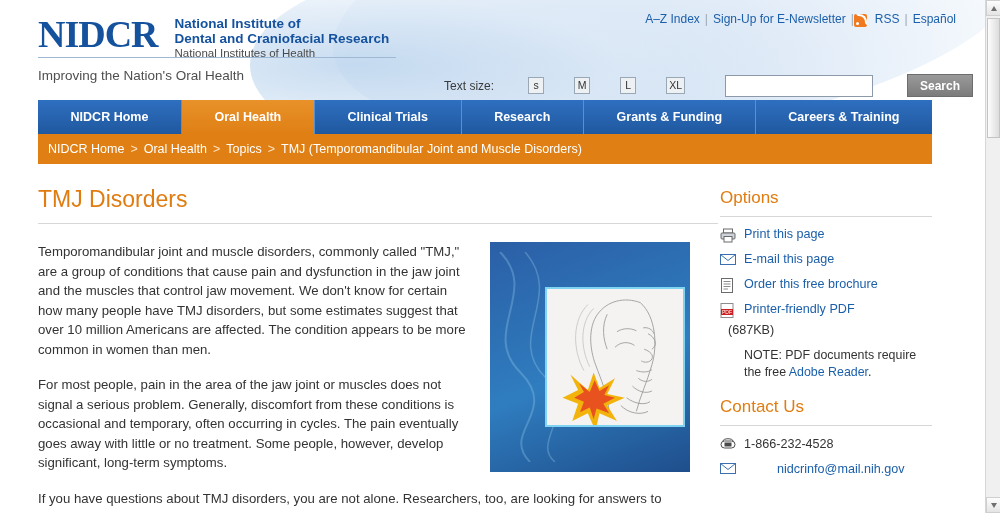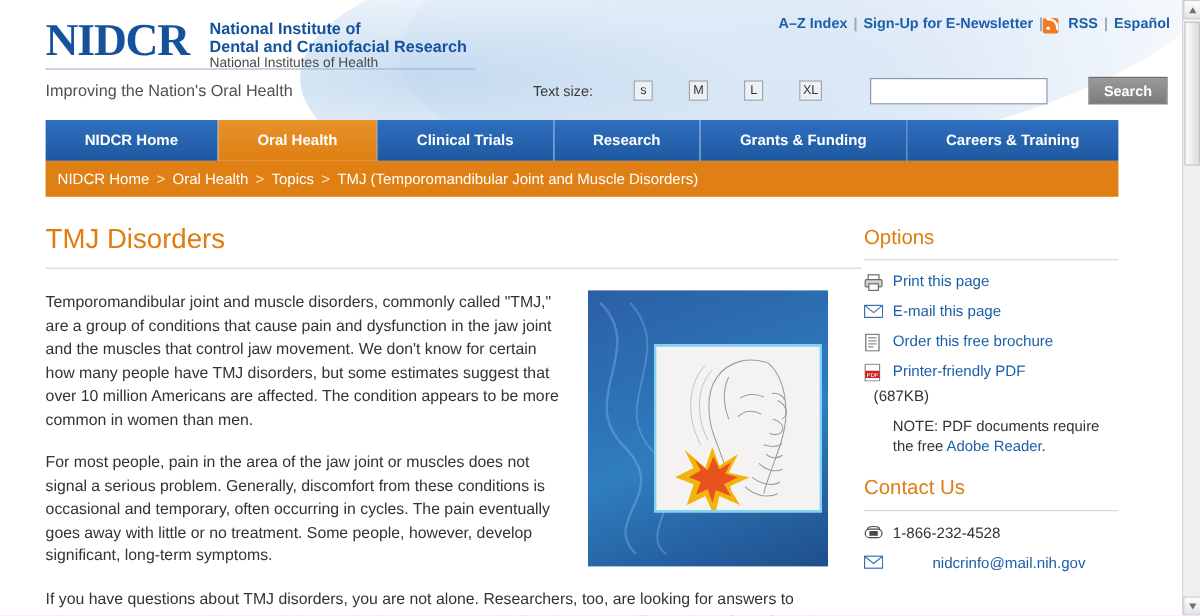--- a/index.html
+++ b/index.html
@@ -7,21 +7,21 @@
     margin: 0; padding: 0;
     width: 1000px; height: 513px;
     overflow: hidden;
     background: #ffffff;
     font-family: "Liberation Sans", sans-serif;
   }
   #page {
     position: relative;
     width: 1000px;
     height: 513px;
-    background: #f0abfc;
+    background: #8b5cf6;
     overflow: hidden;
   }
   .content-area {
     position: relative;
     width: 985px;
     height: 513px;
     overflow: hidden;
     background: #ffffff;
   }
 
@@ -83,26 +83,25 @@
     background: #9fb8d4;
   }
   .tagline {
     position: absolute;
     left: 38px; top: 68px;
     font-size: 13.5px;
     color: #4f4f4f;
   }
   .top-links {
     position: absolute;
-    right: 5px; top: 12px;
+    right: 24px; top: 12px;
     font-size: 12px;
     color: #1f5fa9;
     display: flex;
-    align-items: center;
-    font-weight: bold;
+    align-items: flex-start;
   }
   .top-links a {
     color: #1b5faa;
     text-decoration: none;
     margin: 0 5px;
   }
   .top-sep { color: #9aa7b5; }
   .rss-badge {
     display: inline-block;
     width: 13px; height: 13px;
@@ -126,21 +125,21 @@
     left: 2px; bottom: 2px;
     width: 7px; height: 7px;
     border: 2px solid #fff;
     border-left-color: transparent;
     border-bottom-color: transparent;
     border-radius: 0 8px 0 0;
   }
 
   .search-row {
     position: absolute;
-    right: 12px; top: 64px;
+    right: 12px; top: 74px;
     display: flex;
     align-items: center;
     gap: 28px;
   }
   .textsize-label {
     font-size: 12px;
     color: #3b3b3b;
     margin-right: 6px;
   }
   .ts-btn {

